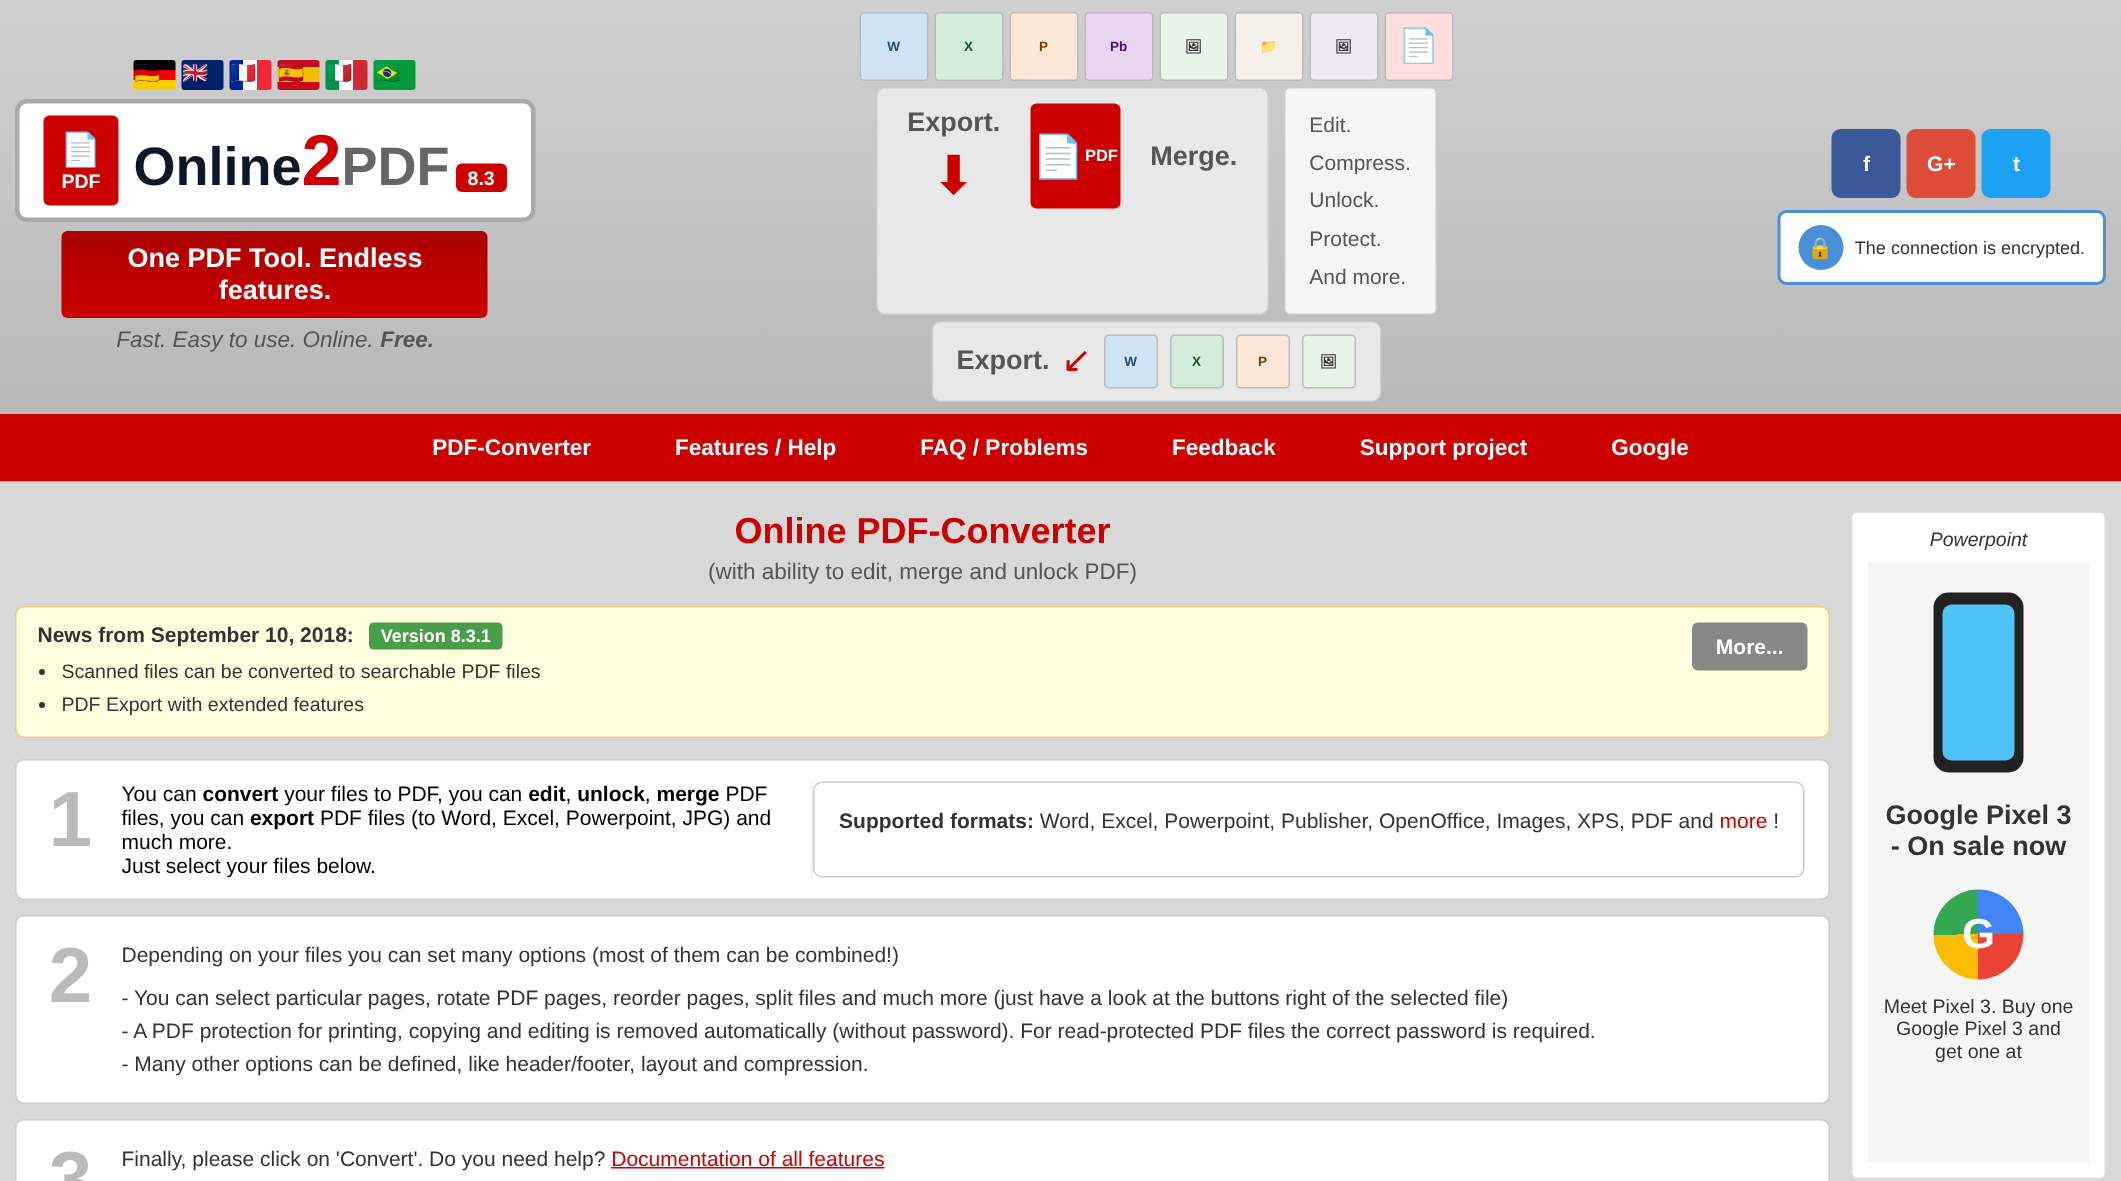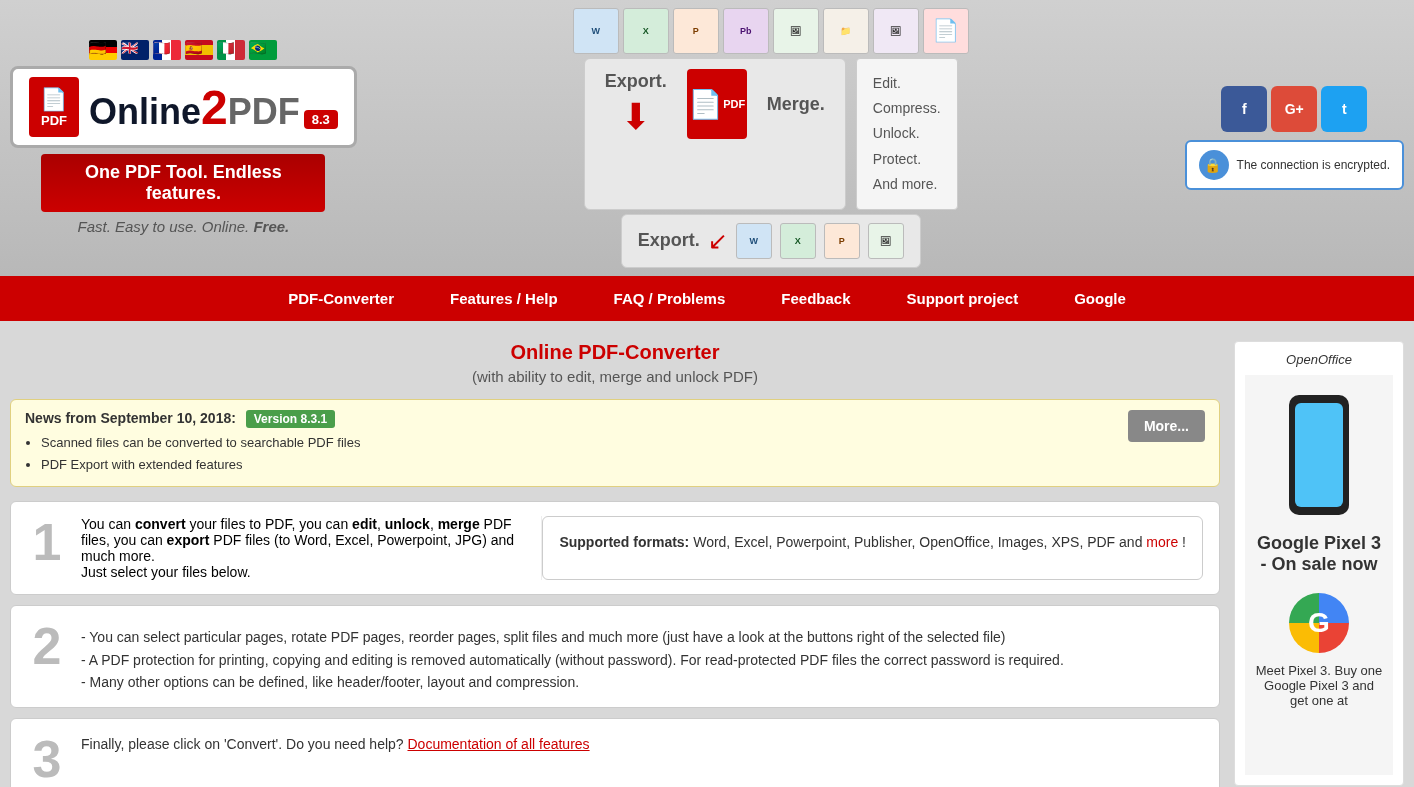--- a/index.html
+++ b/index.html
@@ -258,21 +258,21 @@
     }
     .content-right {
       width: 170px;
       margin-left: 14px;
       flex-shrink: 0;
     }
 
     .page-title {
       text-align: center;
       color: #cc0000;
-      font-size: 20px;
+      font-size: 24px;
       font-weight: bold;
       margin-bottom: 4px;
     }
     .page-subtitle {
       text-align: center;
       color: #555;
       font-size: 15px;
       margin-bottom: 14px;
     }
 
@@ -554,41 +554,42 @@
           <span>Word, Excel, Powerpoint, Publisher, OpenOffice, Images, XPS, PDF and </span>
           <a class="link-red">more</a>
           <span>!</span>
         </div>
       </div>
     </div>
 
     <div class="step-box">
       <div class="step-number">2</div>
       <div class="step-content">
+        <p>Depending on your files you can set many options (most of them can be combined!)</p>
         <p style="margin-top:6px;">- You can select particular pages, rotate PDF pages, reorder pages, split files and much more (just have a look at the buttons right of the selected file)</p>
         <p>- A PDF protection for printing, copying and editing is removed automatically (without password). For read-protected PDF files the correct password is required.</p>
         <p>- Many other options can be defined, like header/footer, layout and compression.</p>
       </div>
     </div>
 
     <div class="step-box">
       <div class="step-number">3</div>
       <div class="step-content">
         <p>
           <span>Finally, please click on 'Convert'. Do you need help? </span>
           <a class="link-red">Documentation of all features</a>
         </p>
       </div>
     </div>
 
   </div>
 
   <div class="content-right">
     <div class="ad-box">
-      <div class="ad-title">OpenOffice</div>
+      <div class="ad-title">Powerpoint</div>
       <div class="ad-content">
         <div class="ad-phone"></div>
         <p style="font-size:18px;font-weight:bold;text-align:center;margin:8px 0;">Google Pixel 3 - On sale now</p>
         <div class="ad-google-g">G</div>
         <p style="font-size:13px;text-align:center;">Meet Pixel 3. Buy one Google Pixel 3 and get one at</p>
       </div>
     </div>
   </div>
 </div>
 

